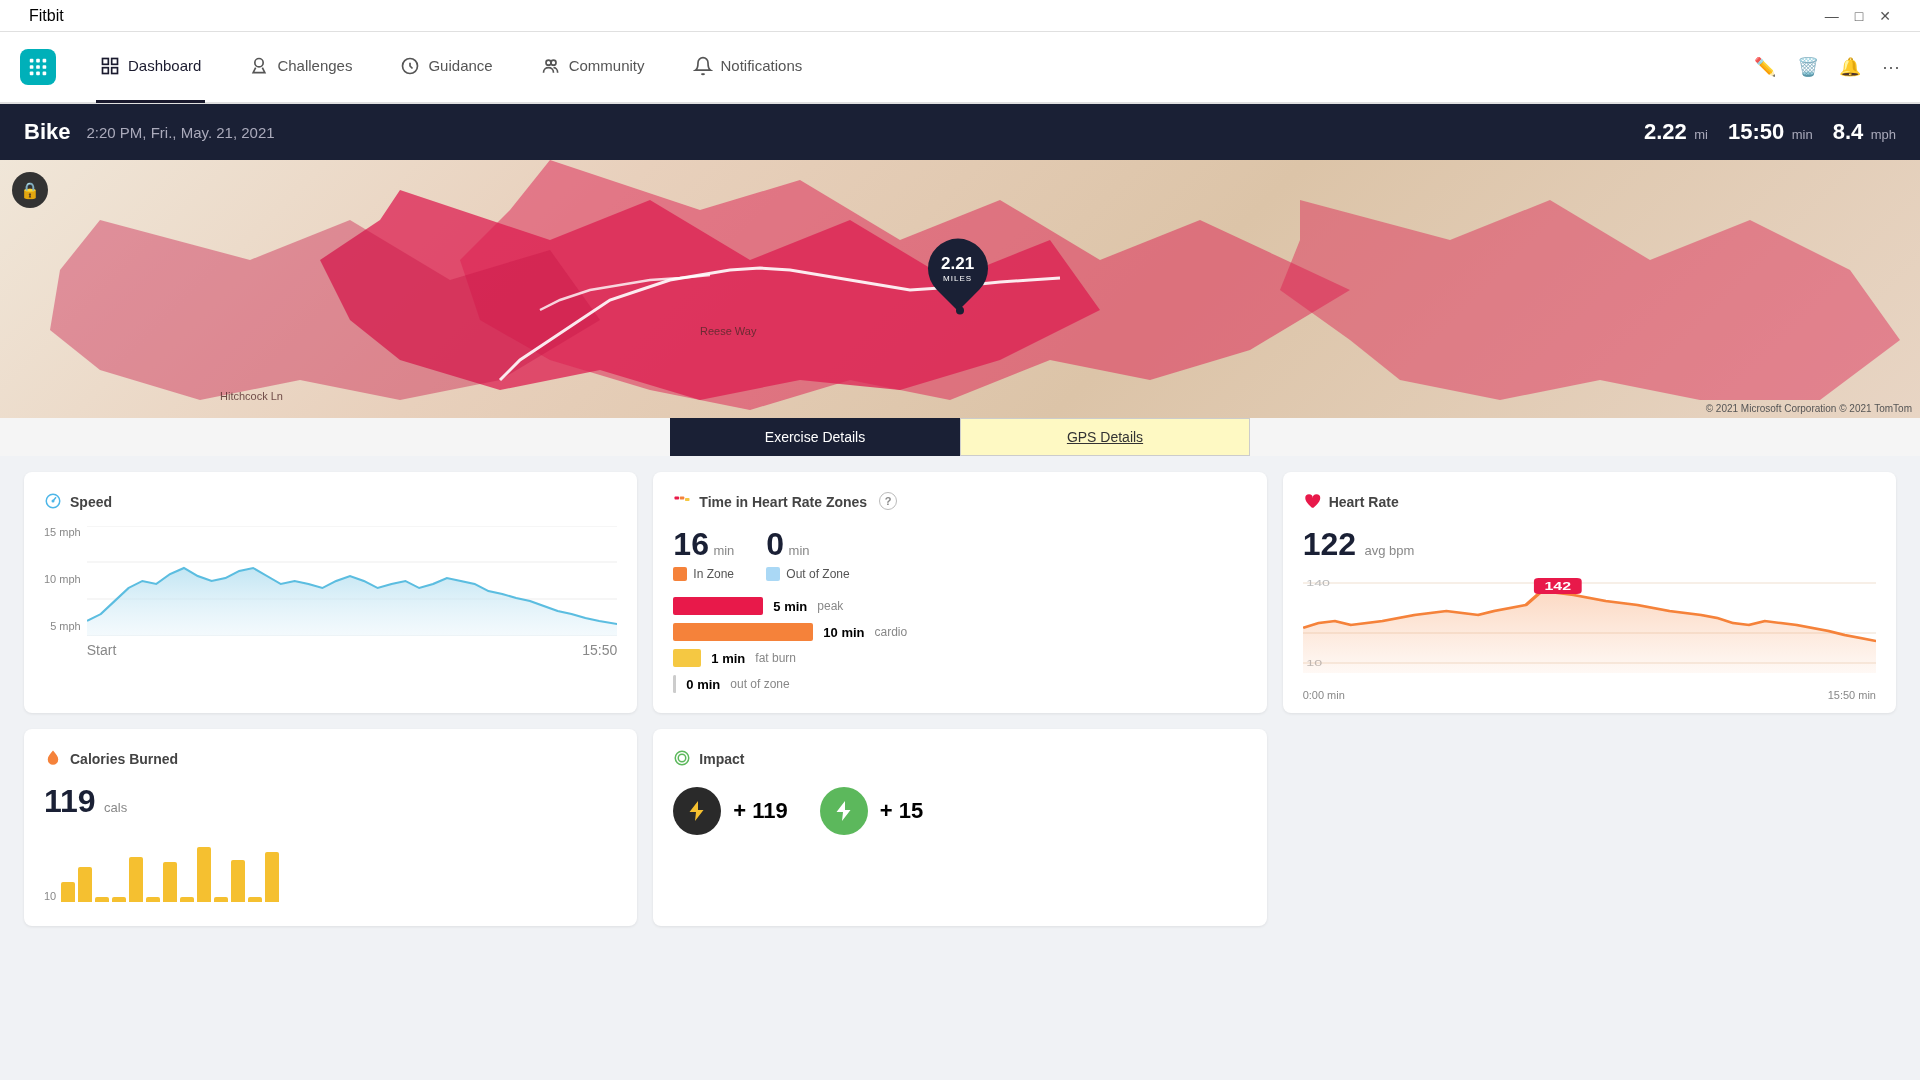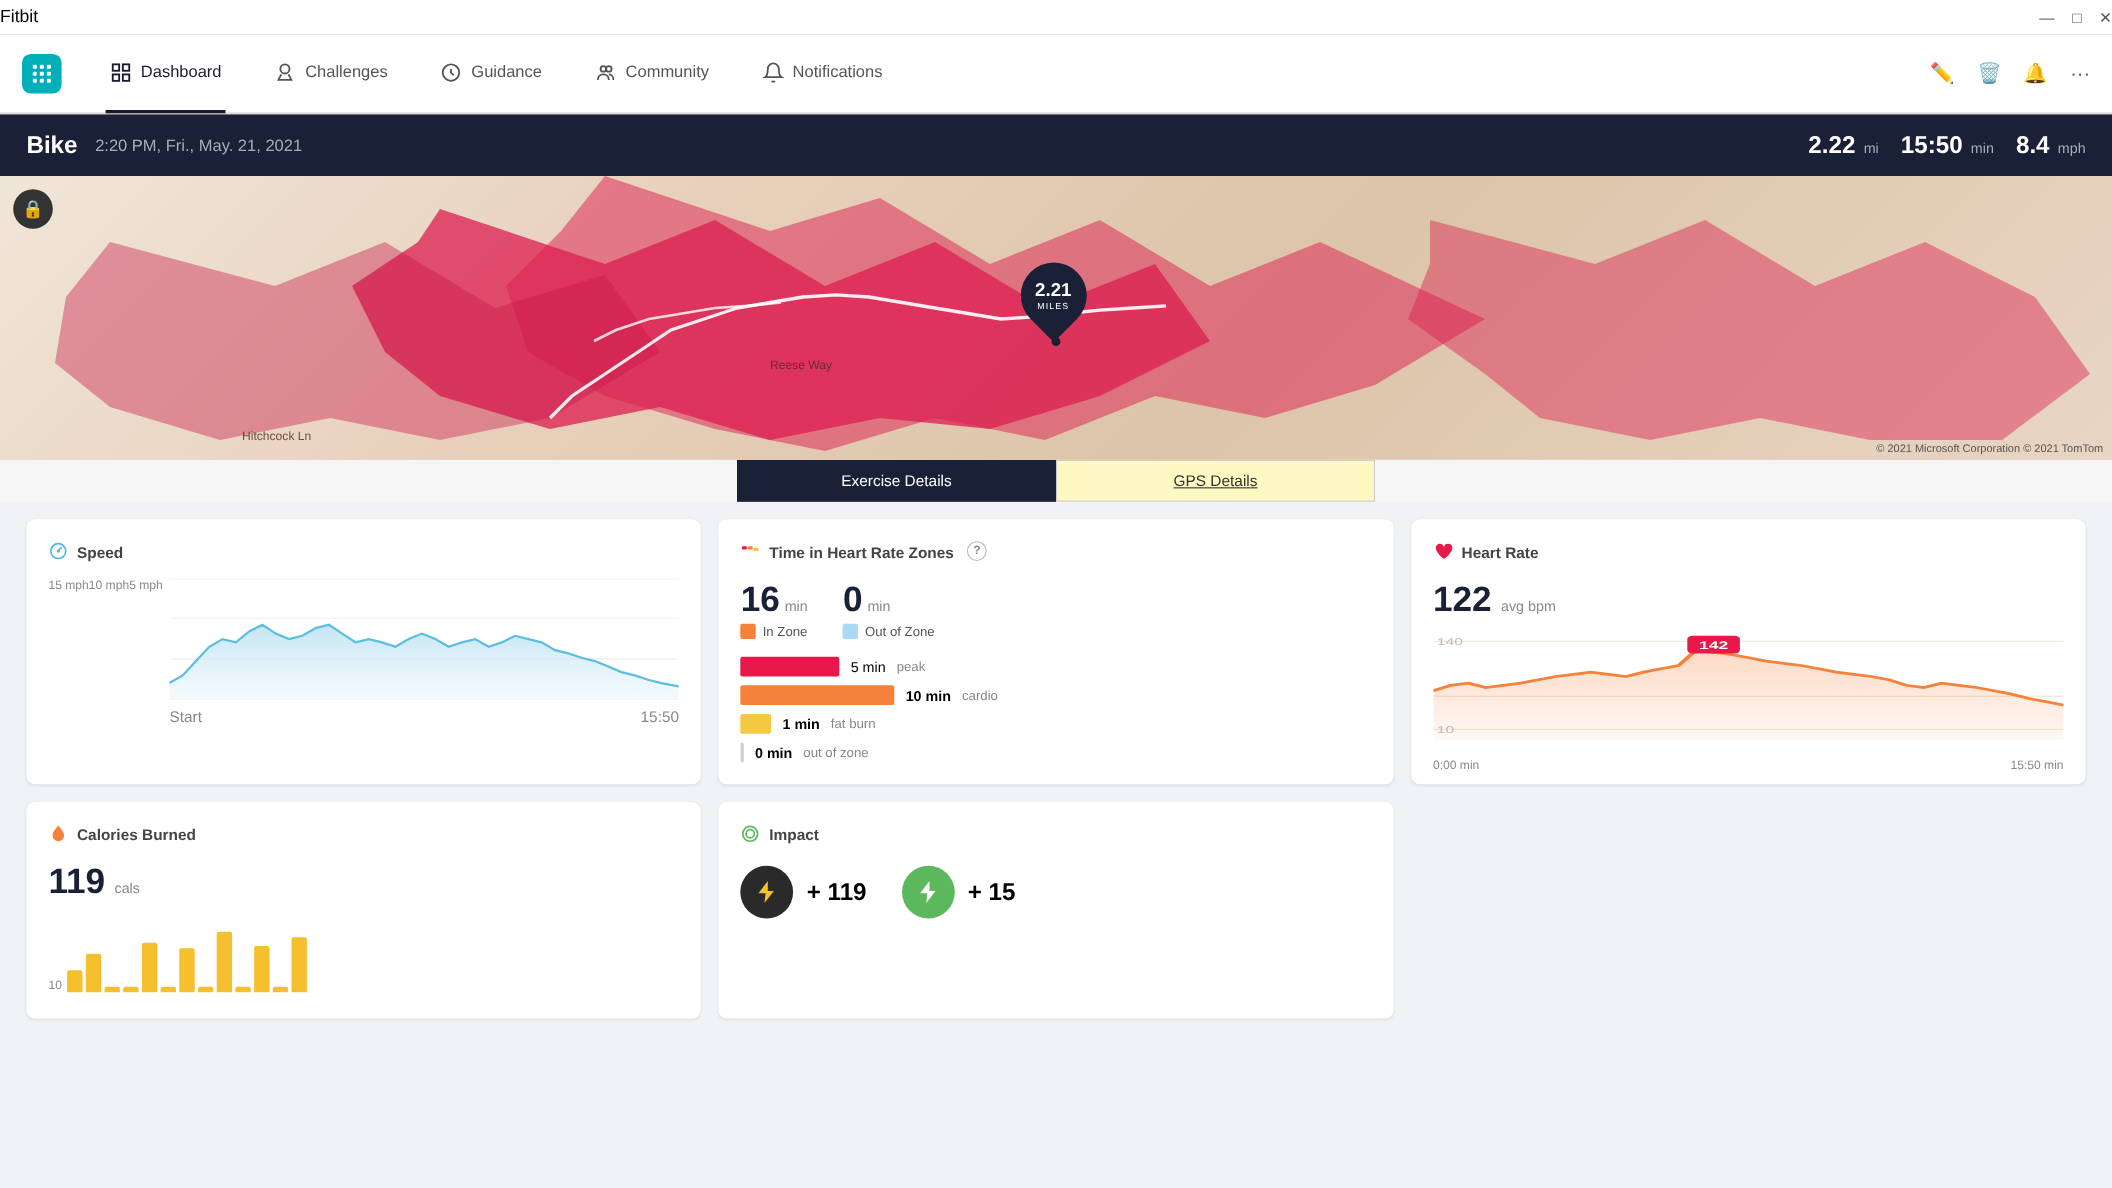--- a/index.html
+++ b/index.html
@@ -2,21 +2,21 @@
 <html><head>
   <meta charset="utf-8">
   <style>
     * { margin: 0; padding: 0; box-sizing: border-box; }
     body { font-family: -apple-system, BlinkMacSystemFont, 'Segoe UI', sans-serif; background: #f0f2f5; width: 1920px; height: 1080px; overflow: hidden; }
 
     
     .title-bar {
       display: flex; align-items: center; justify-content: space-between;
       height: 32px; background: #fff; border-bottom: 1px solid #e0e0e0;
-      padding: 0 0; user-select: none;
+      padding: 0 29px; user-select: none;
     }
     .title-bar-left { display: flex; align-items: center; gap: 8px; }
     .title-bar-controls { display: flex; gap: 16px; }
     .title-bar-btn { font-size: 14px; cursor: pointer; color: #555; background: none; border: none; }
 
     
     .nav-bar {
       display: flex; align-items: center; height: 72px; background: #fff;
       border-bottom: 2px solid #e0e0e0; padding: 0 20px; gap: 40px;
     }
@@ -232,21 +232,21 @@
   <div class="card">
     <div class="card-title">
       <svg viewBox="0 0 24 24" fill="none" stroke="#4db6e8" stroke-width="2">
         <circle cx="12" cy="12" r="9"></circle>
           <path d="M12 12l4-5"></path>
           <circle cx="12" cy="12" r="1" fill="#4db6e8"></circle>
       </svg>
       <span>Speed</span>
     </div>
     <div style="display:flex; gap:0;">
-      <div style="display:flex; justify-content:space-between; font-size:11px; color:#888; height:110px; padding-bottom:4px; min-width:42px; text-align:right; padding-right:6px;">
+      <div style="display:flex; flex-direction:column; justify-content:space-between; font-size:11px; color:#888; height:110px; padding-bottom:4px; min-width:42px; text-align:right; padding-right:6px;">
         <span>15 mph</span>
         <span>10 mph</span>
         <span>5 mph</span>
       </div>
       <div style="flex:1; position:relative; height:120px;">
         <svg width="100%" height="110" viewBox="0 0 460 110" preserveAspectRatio="none">
 
           <line x1="0" y1="0" x2="460" y2="0" stroke="#eee" stroke-width="1"></line>
           <line x1="0" y1="36" x2="460" y2="36" stroke="#eee" stroke-width="1"></line>
           <line x1="0" y1="73" x2="460" y2="73" stroke="#eee" stroke-width="1"></line>
@@ -295,21 +295,21 @@
         <div style="display:flex; align-items:center; gap:6px; margin-top:4px;">
           <span style="width:14px; height:14px; background:#aad8f5; display:inline-block; border-radius:2px;"></span>
           <span style="font-size:12px; color:#555;">Out of Zone</span>
         </div>
       </div>
     </div>
 
     <div style="display:flex; flex-direction:column; gap:8px;">
       <div style="display:flex; align-items:center; gap:10px;">
         <div style="width:90px; height:18px; background:#e8194a; border-radius:2px;"></div>
-        <span style="font-size:13px; font-weight:400;">5 min</span>
+        <span style="font-size:13px; font-weight:700;">5 min</span>
         <span style="font-size:12px; color:#888;">peak</span>
       </div>
       <div style="display:flex; align-items:center; gap:10px;">
         <div style="width:140px; height:18px; background:#f5823a; border-radius:2px;"></div>
         <span style="font-size:13px; font-weight:600;">10 min</span>
         <span style="font-size:12px; color:#888;">cardio</span>
       </div>
       <div style="display:flex; align-items:center; gap:10px;">
         <div style="width:28px; height:18px; background:#f5c842; border-radius:2px;"></div>
         <span style="font-size:13px; font-weight:600;">1 min</span>

